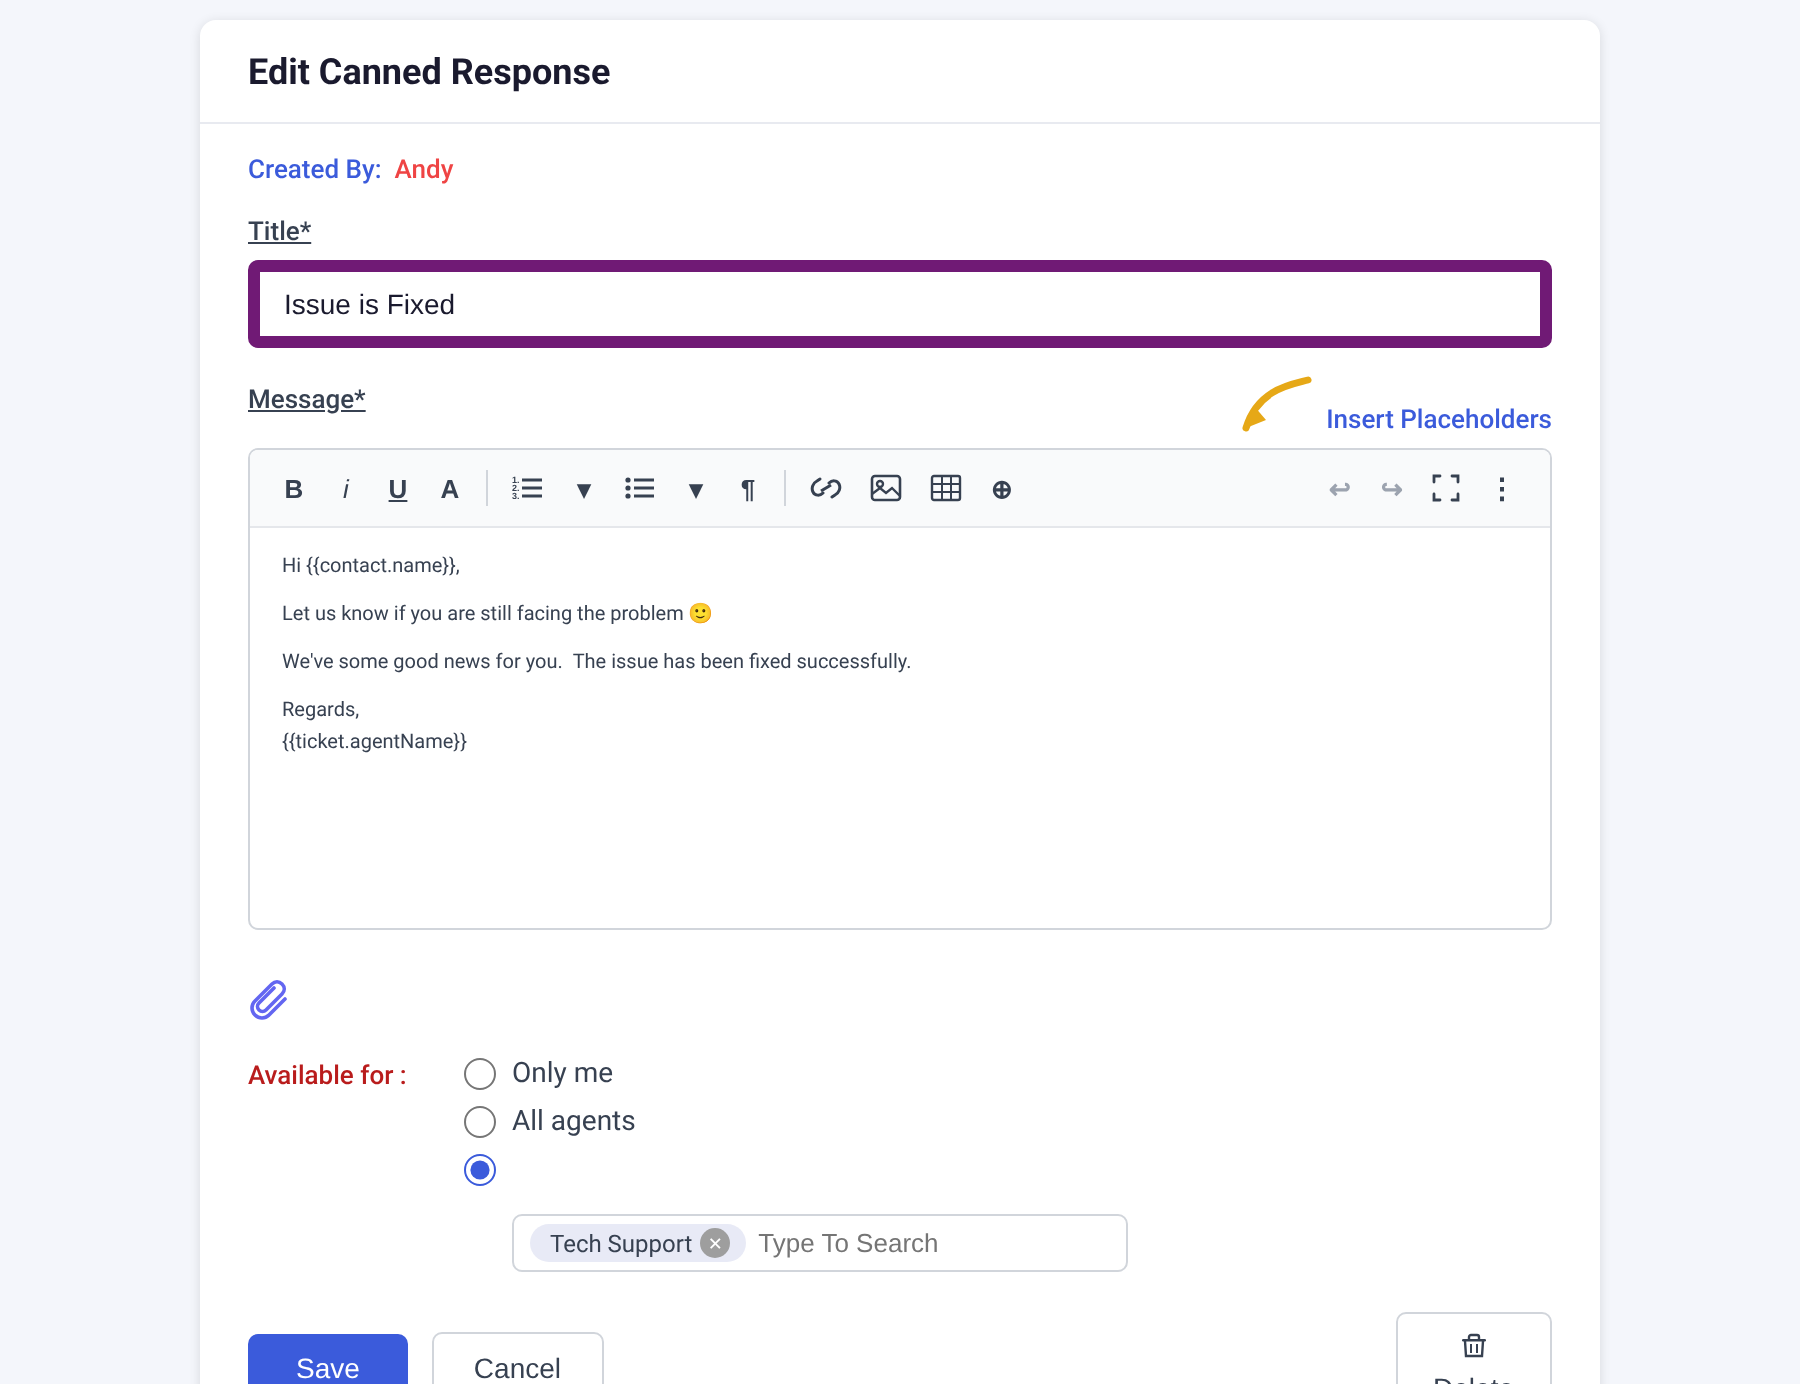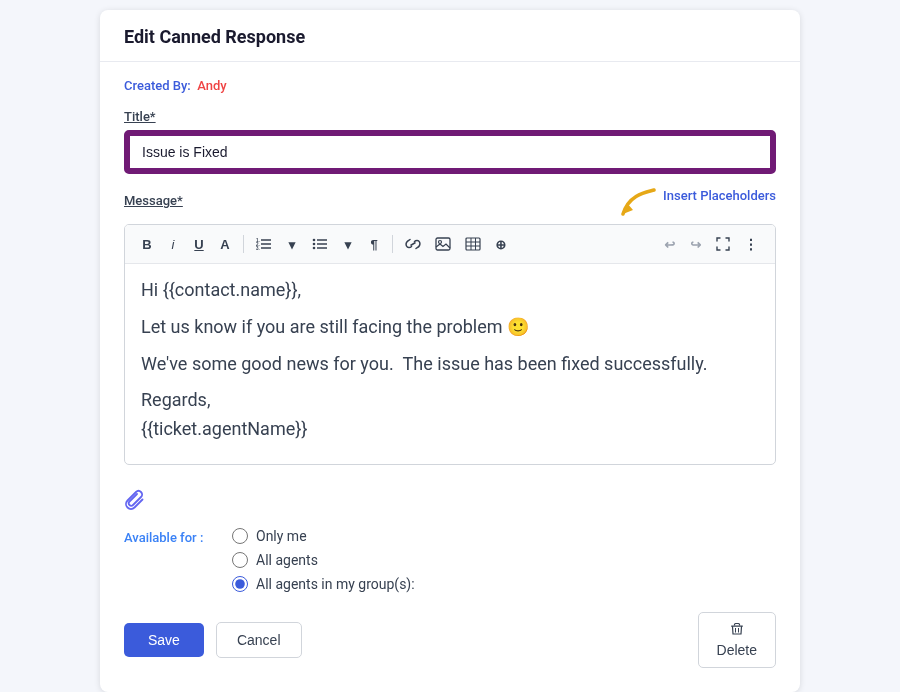--- a/index.html
+++ b/index.html
@@ -110,21 +110,21 @@
       height: 18px;
       background: #d1d5db;
       margin: 0 4px;
     }
     .toolbar-spacer {
       flex: 1;
     }
     .editor-content {
       padding: 12px 16px;
       min-height: 200px;
-      font-size: 18px;
+      font-size: 10px;
       line-height: 1.6;
       color: #374151;
     }
     .editor-content p {
       margin-bottom: 8px;
     }
     .attachment-row {
       display: flex;
       align-items: center;
       padding: 10px 0 4px 0;
@@ -247,21 +247,21 @@
     .italic { font-style: italic; }
     .underline { text-decoration: underline; }
     .available-for-inline {
       display: flex;
       align-items: flex-start;
       gap: 0;
     }
     .available-for-label-col {
       min-width: 100px;
       font-size: 13px;
-      color: #3b82f6;
+      color: #b91c1c;
       font-weight: 500;
       padding-top: 2px;
     }
   </style>
 </head>
 <body>
 
 <div class="card">
   <div class="card-header">
     <h1 class="card-title">Edit Canned Response</h1>
@@ -274,21 +274,21 @@
     </div>
 
     <div class="field-row">
       <div class="field-label">Title*</div>
       <input class="text-input" type="text" value="Issue is Fixed" style="">
     </div>
 
     <div class="field-row">
       <div class="message-header">
         <div class="field-label">Message*</div>
-        <div style="display:flex;align-items:flex-start;gap:4px;">
+        <div style="display:flex;align-items:flex-end;gap:4px;">
 
           <svg width="38" height="30" viewBox="0 0 38 30" fill="none" xmlns="http://www.w3.org/2000/svg" style="margin-right:2px;">
             <path d="M35 2 C28 4, 10 6, 4 26" stroke="#e6a817" stroke-width="3.5" fill="none" stroke-linecap="round"></path>
             <polygon points="4,26 14,22 8,15" fill="#e6a817"></polygon>
           </svg>
           <a class="insert-placeholders">
             <span>Insert Placeholders</span>
           </a>
         </div>
       </div>
@@ -385,22 +385,31 @@
           <label class="radio-item">
             <input type="radio" name="available_for" style="">
             <span>Only me</span>
           </label>
           <label class="radio-item">
             <input type="radio" name="available_for" style="">
             <span>All agents</span>
           </label>
           <label class="radio-item">
             <input type="radio" name="available_for" checked="" style="">
-            <span>All agents in my group(s):</span>
           </label>
+          <div class="group-search-row">
+            <div class="tag-input-container">
+              <div class="tag">
+                <span>Tech Support</span>
+                <button class="tag-remove">✕</button>
+              </div>
+              <input class="tag-search-input" type="text" placeholder="Type To Search" style="">
+
+            </div>
+          </div>
         </div>
       </div>
     </div>
 
   </div>
   <div class="card-footer">
     <button class="btn-save">Save</button>
     <button class="btn-cancel">Cancel</button>
     <div class="spacer"></div>
     <button class="btn-delete">

